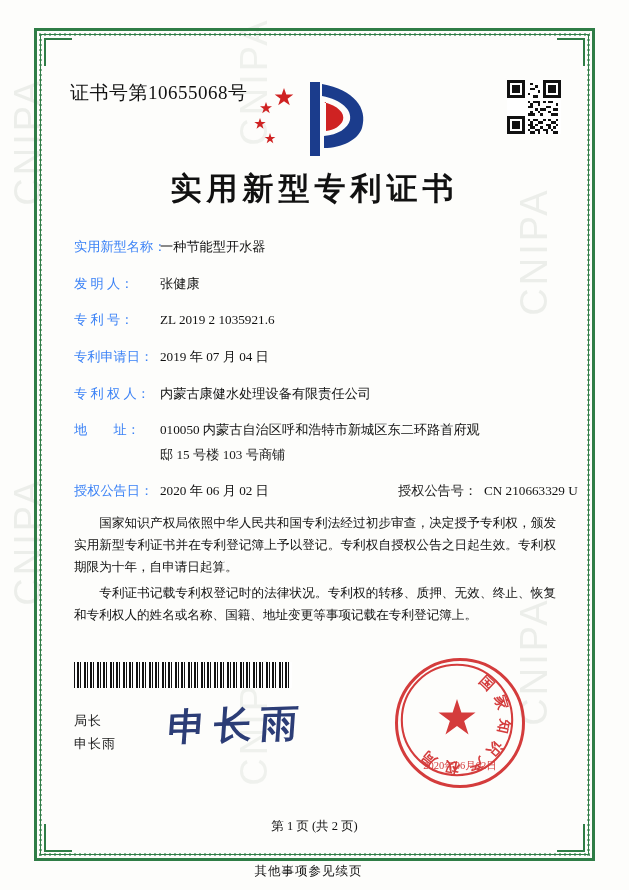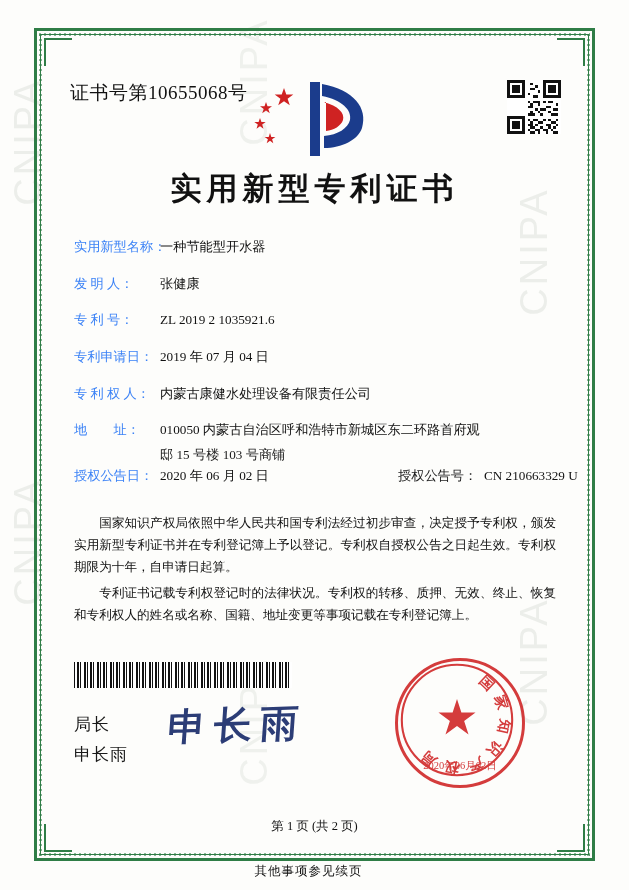--- a/index.html
+++ b/index.html
@@ -164,20 +164,21 @@
     flex: 0 0 238px;
   }
   .fld-label2 {
     width: 86px;
     flex: 0 0 86px;
     white-space: pre;
   }
   .addr-cont {
     margin-left: 86px;
     margin-top: -12px;
+    margin-bottom: 15px;
     font-size: 13.2px;
   }
 
   .paragraphs {
     position: absolute;
     left: 18px;
     top: 462px;
     width: 482px;
     font-size: 12.6px;
     line-height: 1.75;
@@ -199,21 +200,21 @@
     background-image: repeating-linear-gradient(90deg,
       #111 0 1px, #fff 1px 3px, #111 3px 5px, #fff 5px 6px,
       #111 6px 7px, #fff 7px 10px, #111 10px 12px, #fff 12px 13px);
     background-size: 13px 100%;
   }
 
   .signature-block {
     position: absolute;
     left: 18px;
     top: 660px;
-    font-size: 17px;
+    font-size: 13px;
     line-height: 1.75;
     letter-spacing: 1px;
   }
   .hand-sign {
     position: absolute;
     left: 112px;
     top: 650px;
     font-family: "Liberation Serif", serif;
     font-size: 38px;
     font-weight: bold;

